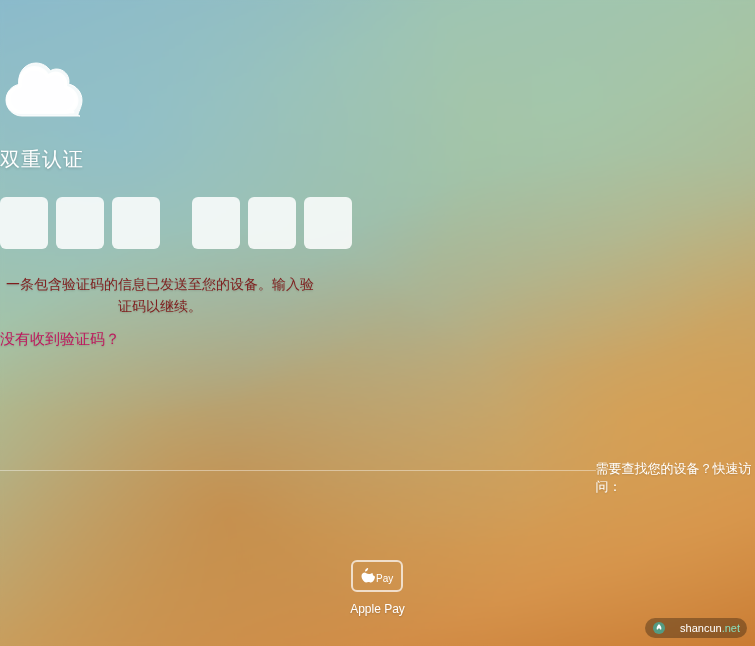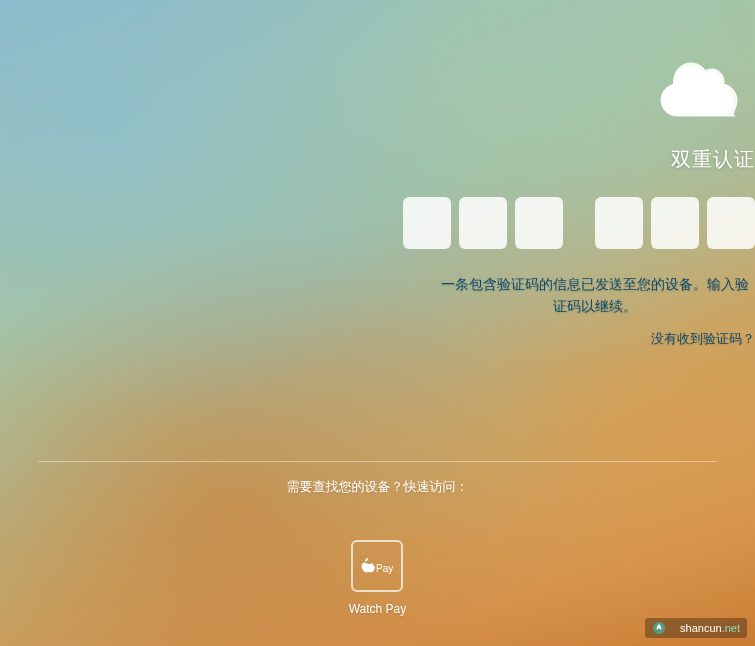--- a/index.html
+++ b/index.html
@@ -29,21 +29,21 @@
       position: absolute;
       inset: 0;
       backdrop-filter: blur(2px);
     }
 
     .content {
       position: absolute;
       inset: 0;
       display: flex;
       flex-direction: column;
-      align-items: flex-end;
+      align-items: flex-start;
       justify-content: flex-start;
       padding-top: 60px;
     }
 
     
     .cloud-icon {
       width: 100px;
       height: 70px;
       margin-bottom: 16px;
     }
@@ -75,46 +75,45 @@
       background: rgba(255,255,255,0.85);
       border-radius: 6px;
     }
 
     .code-box.spacer {
       width: 16px;
       background: transparent;
     }
 
     .description {
-      color: #0c4a6e;
+      color: #7f1d1d;
       font-size: 14px;
       text-align: center;
       line-height: 1.6;
       max-width: 320px;
       margin-bottom: 12px;
       text-shadow: 0 1px 2px rgba(0,0,0,0.15);
     }
 
     .resend-link {
-      color: #0c4a6e;
-      font-size: 13px;
+      color: #be185d;
+      font-size: 15px;
       text-align: center;
       cursor: pointer;
       text-decoration: none;
       text-shadow: 0 1px 2px rgba(0,0,0,0.15);
       margin-bottom: 0;
     }
 
     .divider-section {
       position: absolute;
       bottom: 150px;
       left: 0;
       right: 0;
       display: flex;
-      flex-direction: column;
       align-items: center;
     }
 
     .divider-line {
       width: 90%;
       height: 1px;
       background: rgba(255,255,255,0.4);
       margin-bottom: 16px;
     }
 
@@ -160,21 +159,21 @@
       background: linear-gradient(145deg, #4a4a4a, #2a2a2a);
       display: flex;
       align-items: center;
       justify-content: center;
       box-shadow: 0 2px 8px rgba(0,0,0,0.3);
     }
 
     
     .apple-pay-icon {
       width: 52px;
-      height: 52px;
+      height: 32px;
       border: 2px solid rgba(255,255,255,0.7);
       border-radius: 6px;
       background: transparent;
       display: flex;
       align-items: center;
       justify-content: center;
       margin-top: 8px;
     }
 
     
@@ -189,21 +188,21 @@
     
     .watermark {
       position: absolute;
       bottom: 8px;
       right: 8px;
       display: flex;
       align-items: center;
       gap: 14px;
       background: rgba(0,0,0,0.3);
       padding: 3px 7px;
-      border-radius: 3px;
+      border-radius: 10px;
     }
 
     .watermark-text {
       color: white;
       font-size: 11px;
     }
   </style>
 </head>
 <body>
 
@@ -247,21 +246,21 @@
 
   <div class="quick-item">
     <div class="apple-pay-icon">
       <svg width="44" height="28" viewBox="0 0 44 28" fill="none">
 
         <text x="5" y="20" font-family="-apple-system,sans-serif" font-size="16" fill="white"></text>
         <path d="M10 9.5 C10 7.5 11.5 6 13.2 6 C13.2 8 11.8 9.3 10 9.5Z M10 10.5 C8 10.5 6.5 12 6.5 14 C6.5 17.5 9.5 20.5 11 20.5 C11.8 20.5 12.5 20 13.5 20 C14.5 20 15 20.5 16 20.5 C17.5 20.5 20 17.5 20 14.5 C18.5 14 17.5 12.5 17.5 11 C16.5 11.5 15 12 14 12 C12 12 10 10.5 10 10.5Z" fill="white"></path>
         <text x="21" y="20" font-family="-apple-system,sans-serif" font-size="10" font-weight="500" fill="white">Pay</text>
       </svg>
     </div>
-    <span class="quick-item-label">Watch Pay</span>
+    <span class="quick-item-label">Apple Pay</span>
   </div>
 
 
 </div>
 
 <div class="watermark">
   <svg width="14" height="14" viewBox="0 0 14 14">
     <circle cx="7" cy="7" r="6" fill="#4a9" opacity="0.8"></circle>
     <path d="M7 3 C5 5 4 7 5 9 C6 8 7 7 7 7 C7 7 8 8 9 9 C10 7 9 5 7 3Z" fill="white"></path>
   </svg>

